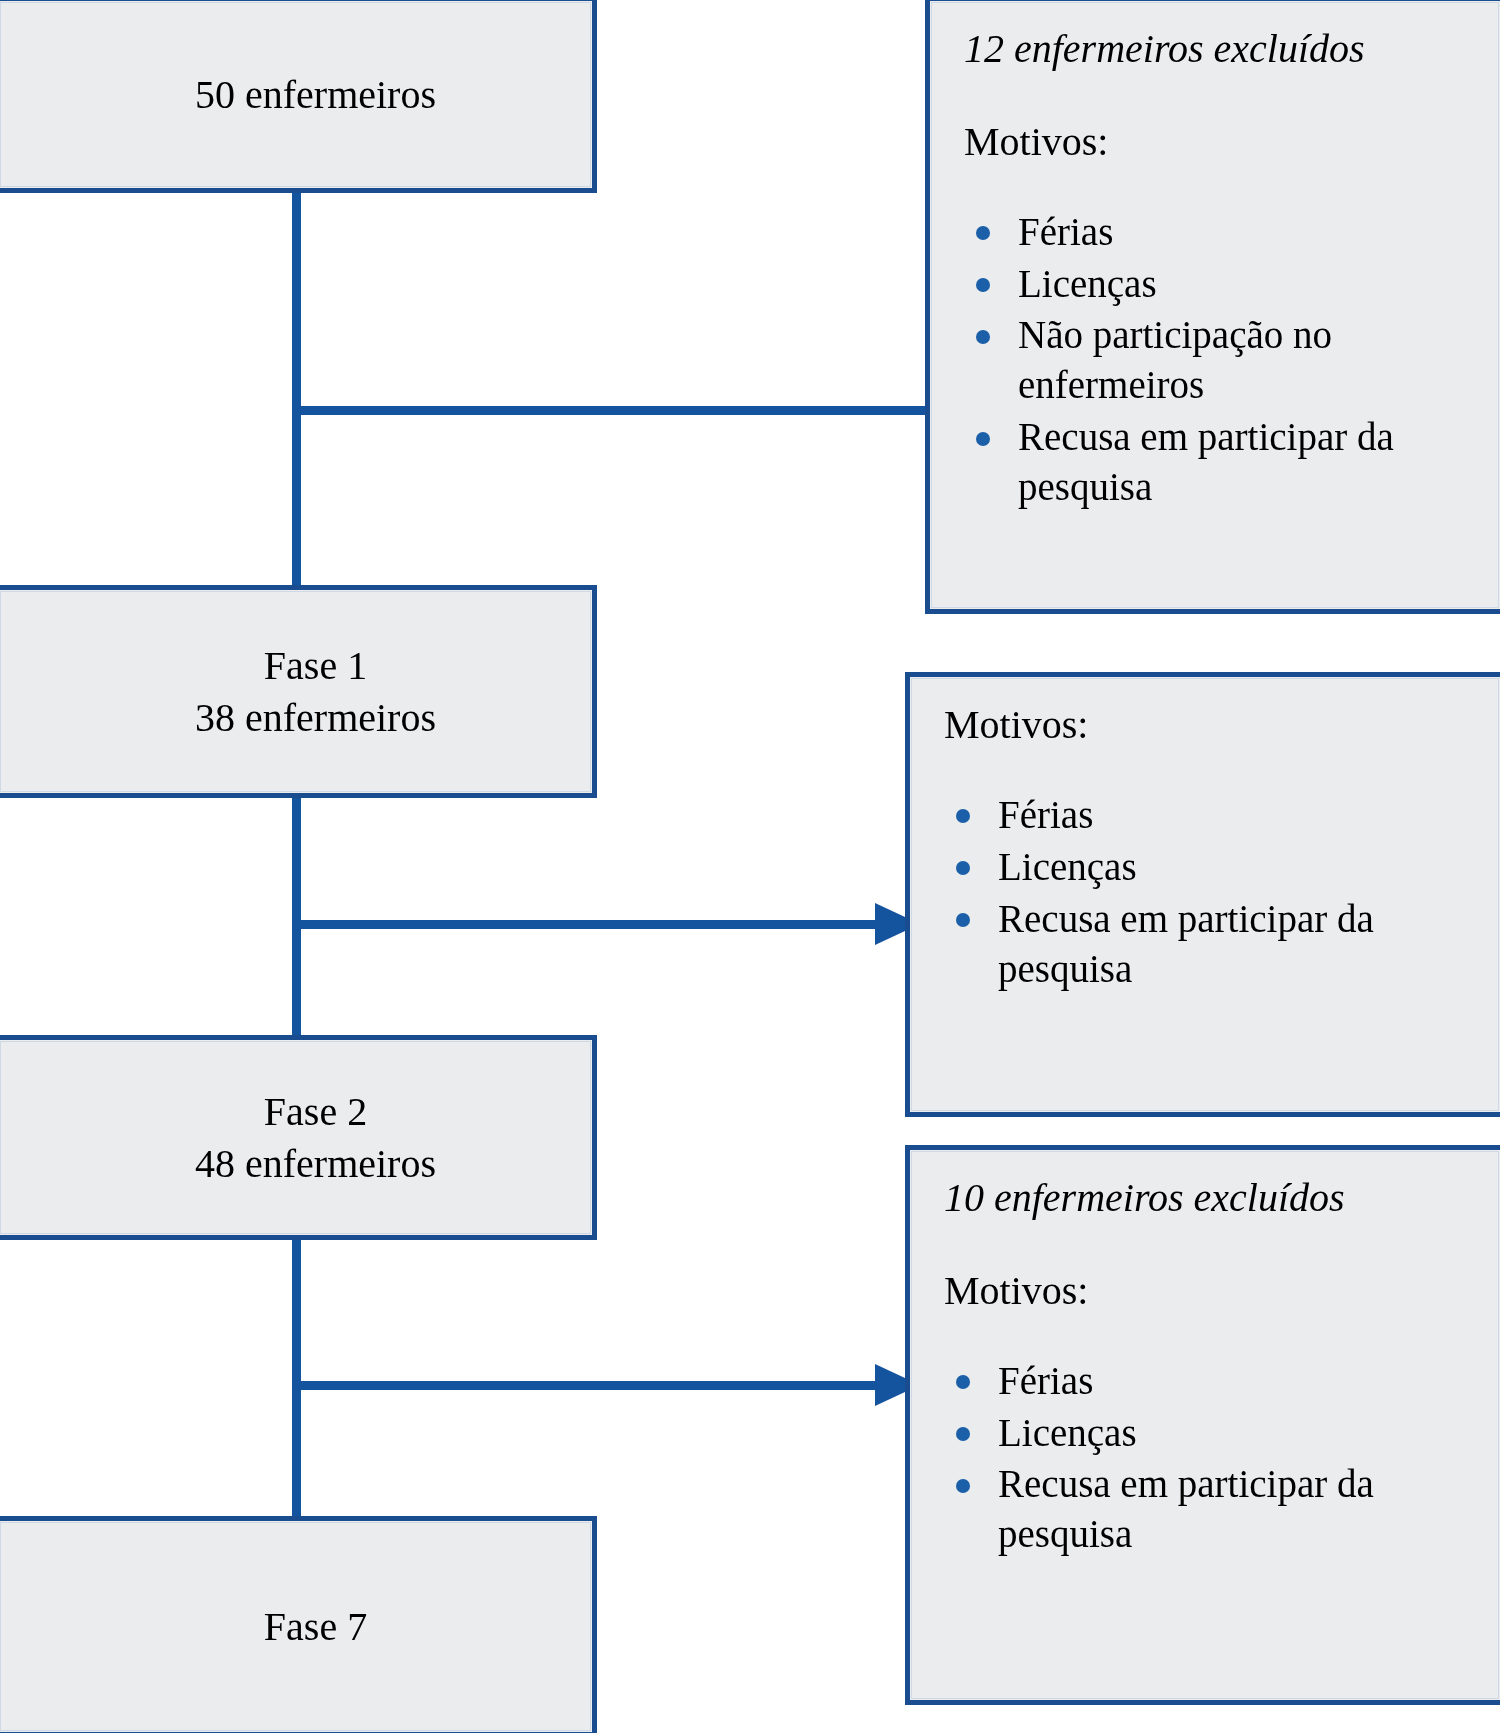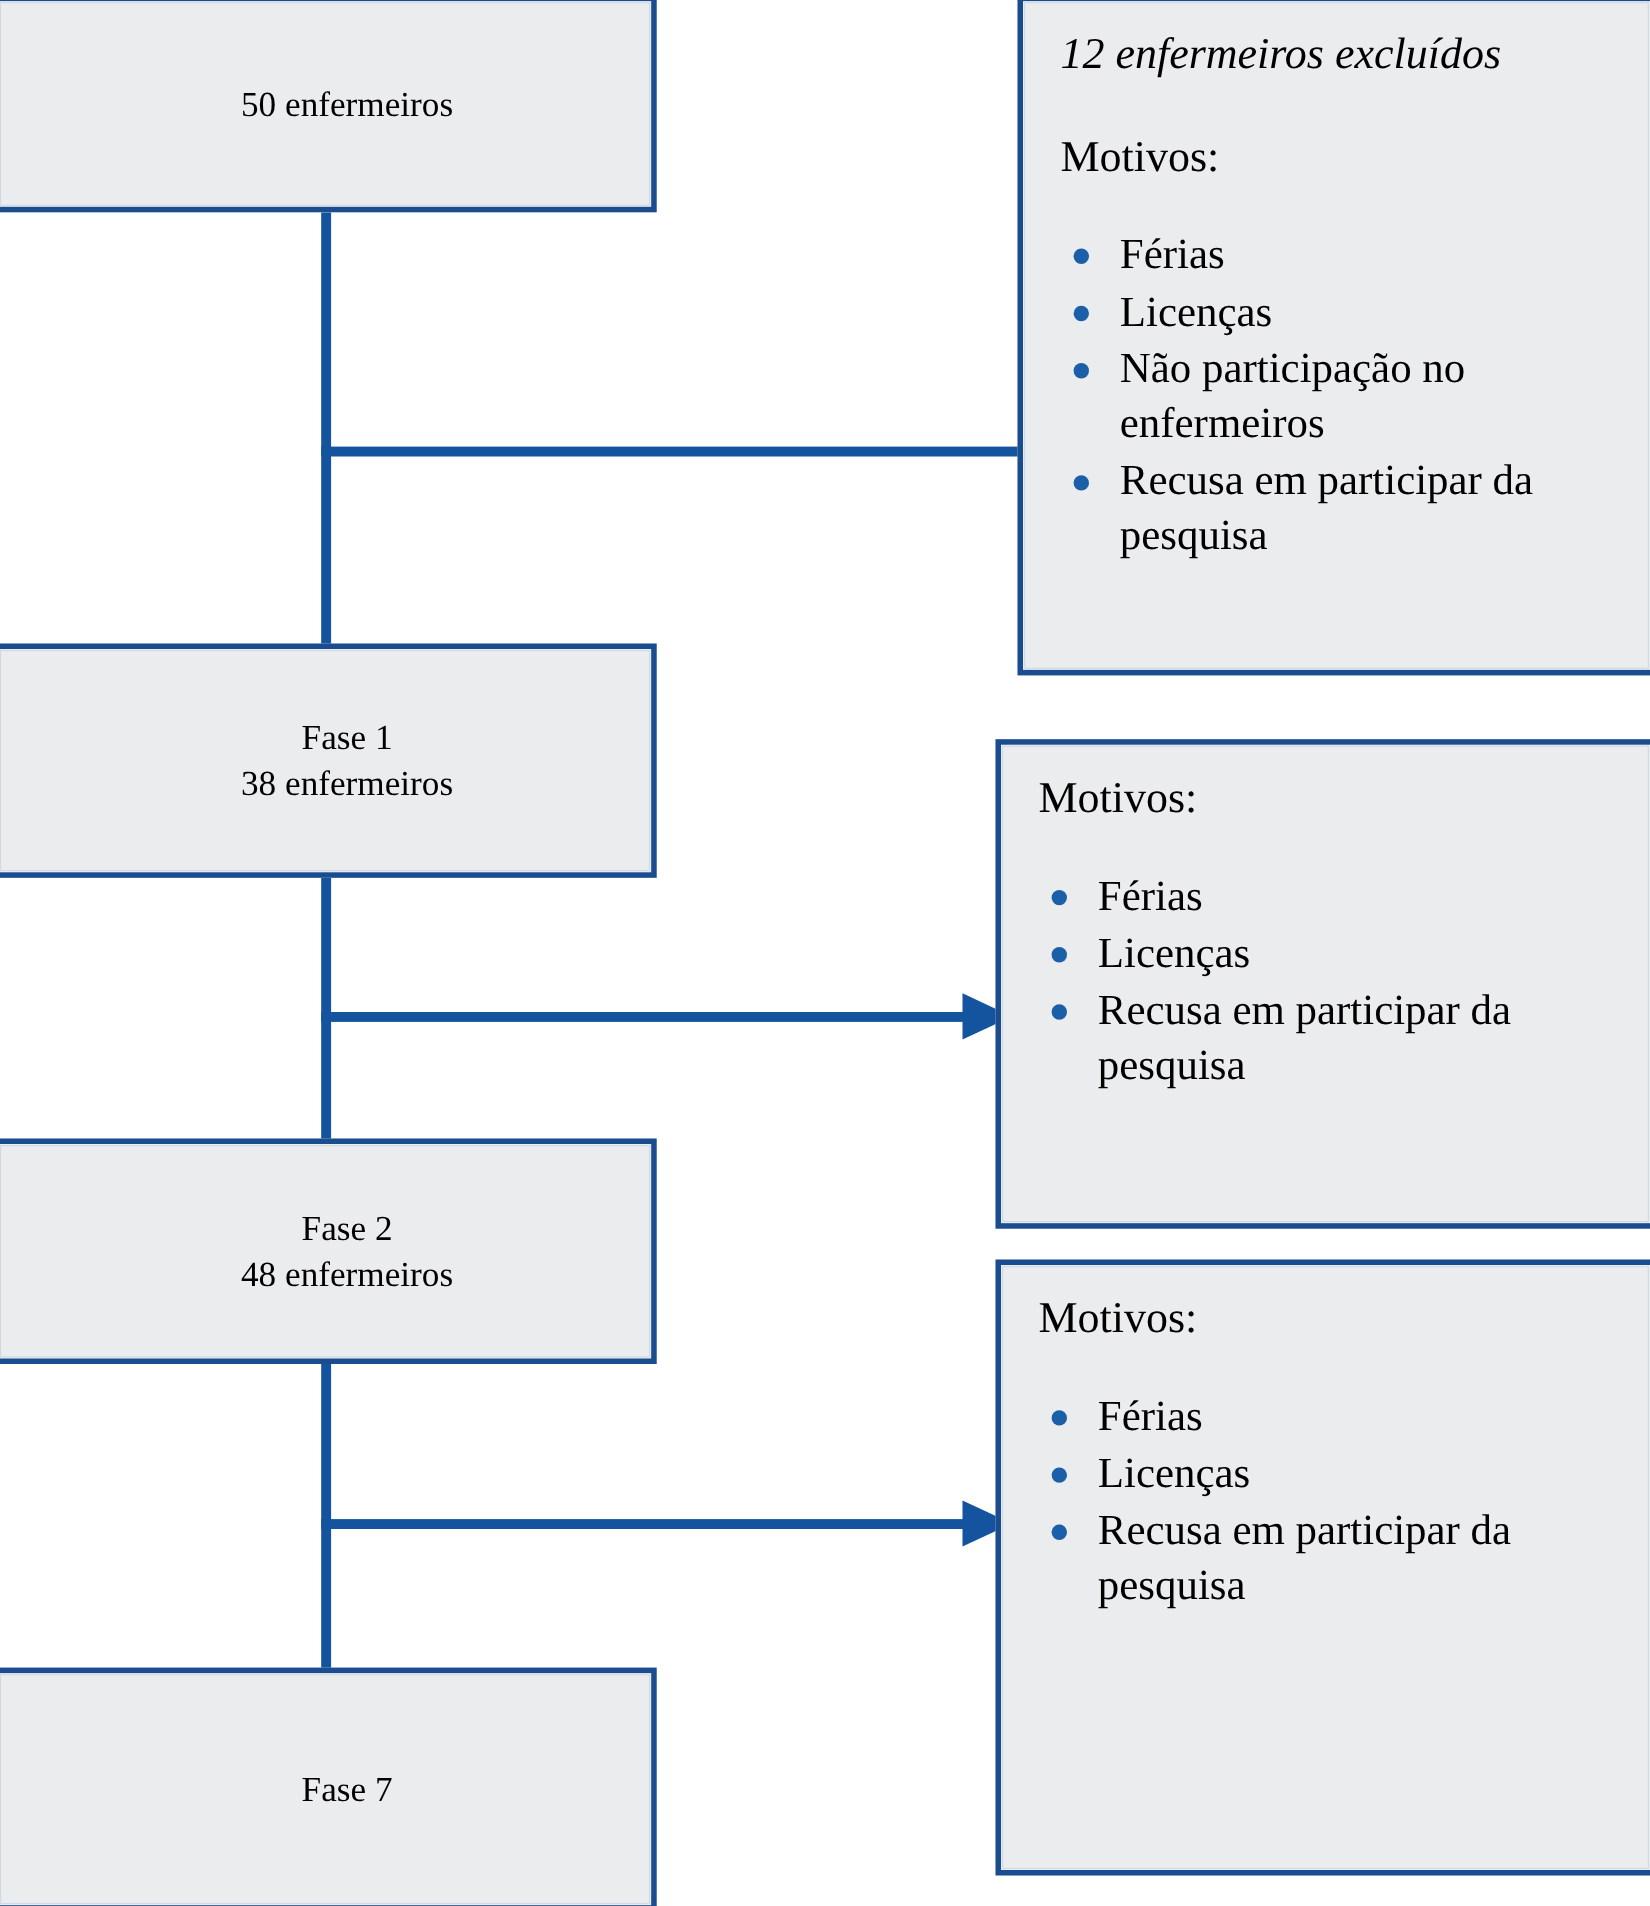--- a/index.html
+++ b/index.html
@@ -29,21 +29,21 @@
     outline-offset: -7px;
   }
   .node-center {
     display: flex;
     flex-direction: column;
     align-items: center;
     justify-content: center;
     text-align: center;
   }
   .node-line {
-    font-size: 32px;
+    font-size: 40px;
     line-height: 1.30;
     white-space: nowrap;
     margin-left: 40px;
   }
 
   
   .excl {
     padding: 24px 26px 22px 34px;
   }
   .excl-title {
@@ -141,20 +141,21 @@
   <div class="node excl" style="left:905px; top:672px; width:600px; height:445px;">
     <div class="excl-motivos">Motivos:</div>
     <ul class="excl-list">
       <li><span class="bullet"></span><span>Férias</span></li>
       <li><span class="bullet"></span><span>Licenças</span></li>
       <li><span class="bullet"></span><span>Recusa em participar da pesquisa</span></li>
     </ul>
   </div>
 
   <div class="node excl" style="left:905px; top:1145px; width:600px; height:560px;">
+    <div class="excl-title">10 enfermeiros excluídos</div>
     <div class="excl-motivos">Motivos:</div>
     <ul class="excl-list">
       <li><span class="bullet"></span><span>Férias</span></li>
       <li><span class="bullet"></span><span>Licenças</span></li>
       <li><span class="bullet"></span><span>Recusa em participar da pesquisa</span></li>
     </ul>
   </div>
 
 </div>
 

